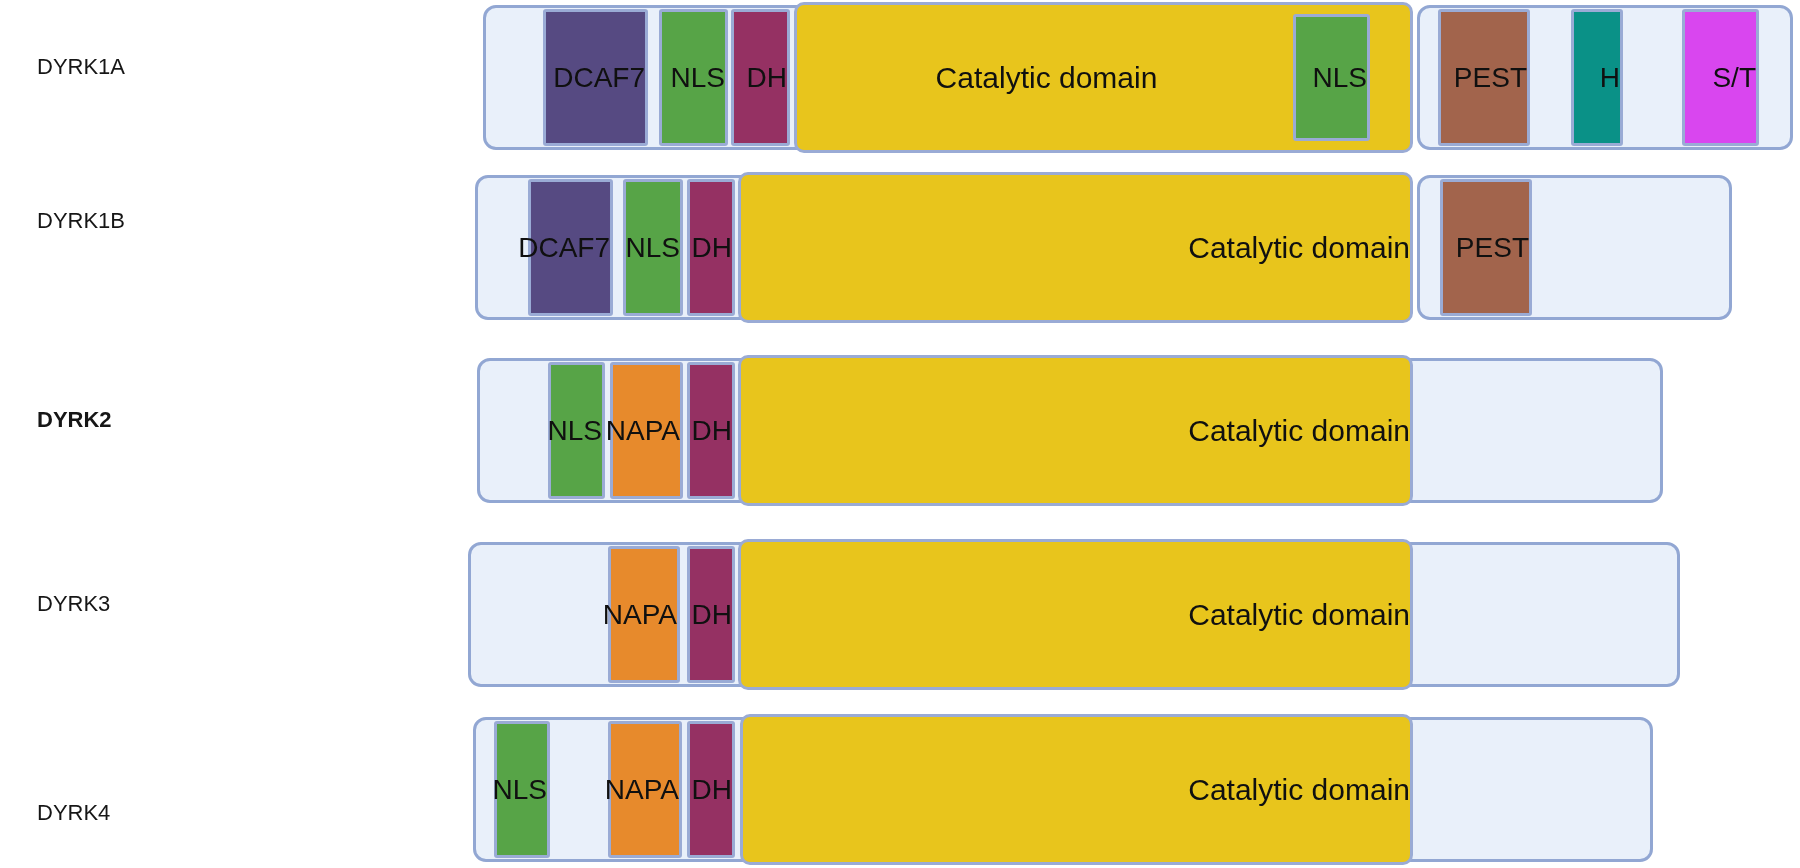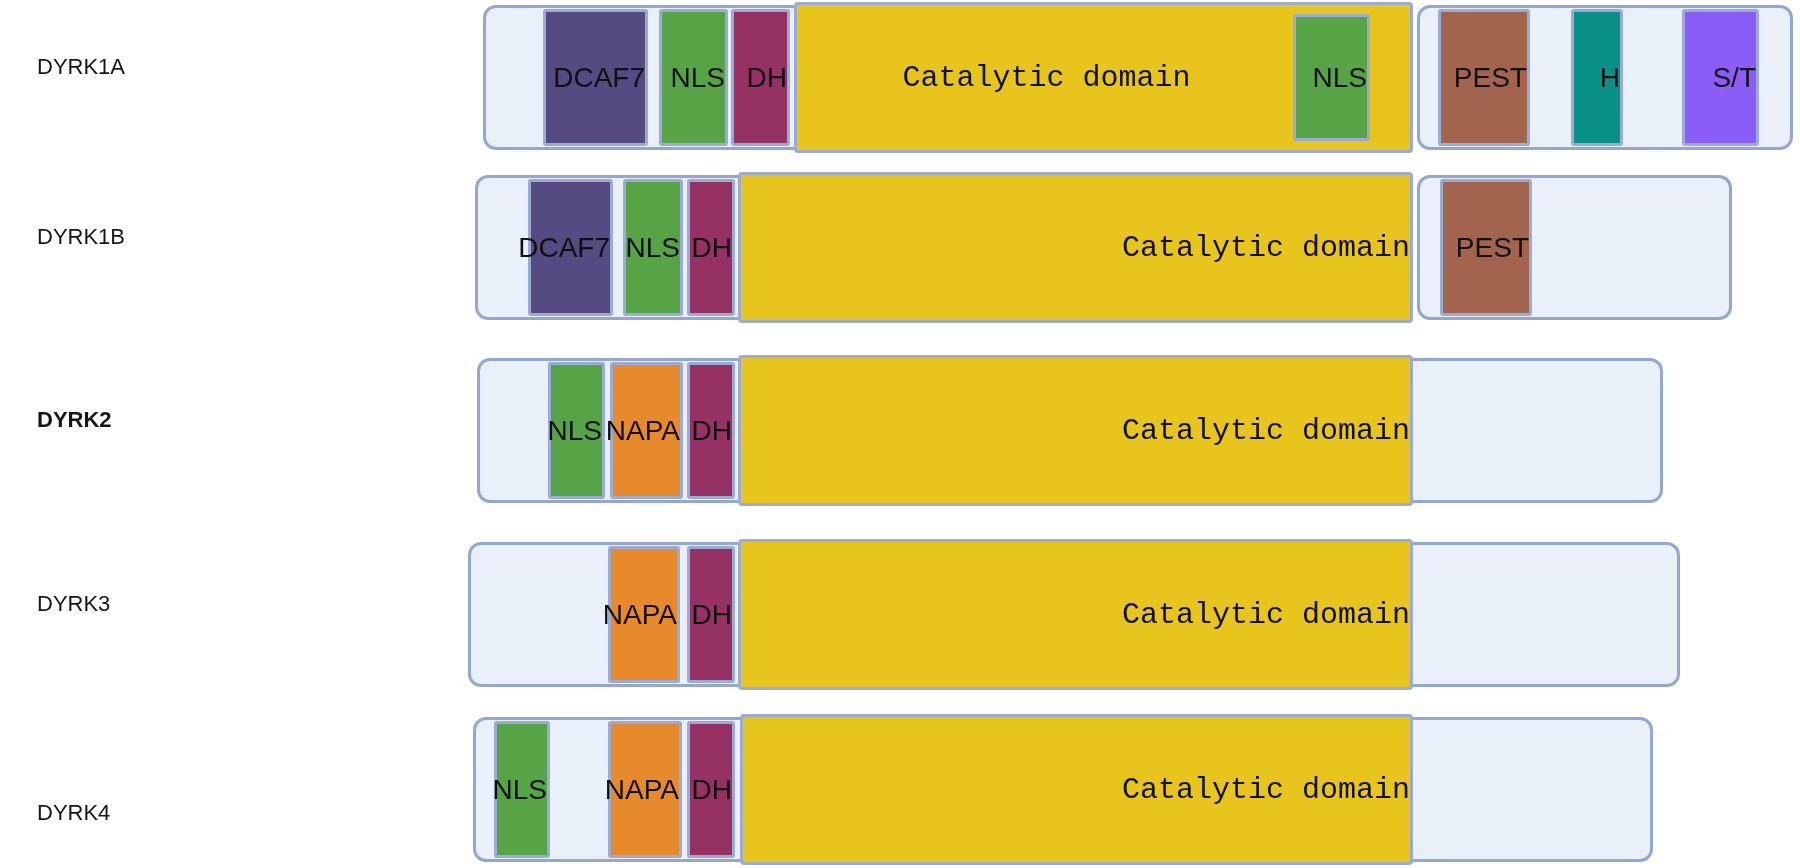--- a/index.html
+++ b/index.html
@@ -32,21 +32,21 @@
     border:3px solid;
     border-radius:3px;
     display:flex;
     align-items:center;
     justify-content:flex-end;
     font-size:28px;
     color:#101010;
     white-space:nowrap;
     overflow:visible;
   }
-  .domain.cat{font-size:30px;border-radius:4px;font-family:Liberation Mono, monospace;}
+  .domain.cat{font-size:30px;border-radius:10px;}
   .cat-text-region{
     position:absolute;
     left:0;top:0;height:100%;
     display:flex;align-items:center;justify-content:center;
     font-size:30px;color:#101010;white-space:nowrap;
   }
 </style>
 </head>
 <body>
 
@@ -70,25 +70,25 @@
     </div>
     <div class="domain" style="left: 1293px; width: 77px; top: 14px; height: 127px; background: rgb(87, 164, 71); border-color: rgb(154, 171, 213);">
       <span>NLS</span>
     </div>
     <div class="domain" style="left: 1438px; width: 92px; top: 9px; height: 137px; background: rgb(162, 100, 76); border-color: rgb(154, 171, 213);">
       <span>PEST</span>
     </div>
     <div class="domain" style="left: 1571px; width: 52px; top: 9px; height: 137px; background: rgb(10, 145, 135); border-color: rgb(154, 171, 213);">
       <span>H</span>
     </div>
-    <div class="domain" style="left: 1682px; width: 77px; top: 9px; height: 137px; background: #8b5cf6; border-color: rgb(154, 171, 213);">
+    <div class="domain" style="left: 1682px; width: 77px; top: 9px; height: 137px; background: #d946ef; border-color: rgb(154, 171, 213);">
       <span>S/T</span>
     </div>
     <div class="protein-row" style="top: 5px; height: 145px;"></div>
-    <div class="row-label" style="top: 220px;">DYRK1B</div>
+    <div class="row-label" style="top: 204px;">DYRK1B</div>
     <div class="backbone" style="left: 475px; width: 938px; top: 175px; height: 145px; background: rgb(233, 240, 250); border-color: rgb(146, 167, 211);"></div>
     <div class="backbone" style="left: 1417px; width: 315px; top: 175px; height: 145px; background: rgb(233, 240, 250); border-color: rgb(146, 167, 211);"></div>
     <div class="domain" style="left: 528px; width: 85px; top: 179px; height: 137px; background: rgb(86, 74, 130); border-color: rgb(154, 171, 213);">
       <span>DCAF7</span>
     </div>
     <div class="domain" style="left: 623px; width: 60px; top: 179px; height: 137px; background: rgb(87, 164, 71); border-color: rgb(154, 171, 213);">
       <span>NLS</span>
     </div>
     <div class="domain" style="left: 687px; width: 48px; top: 179px; height: 137px; background: rgb(149, 49, 99); border-color: rgb(154, 171, 213);">
       <span>DH</span>

